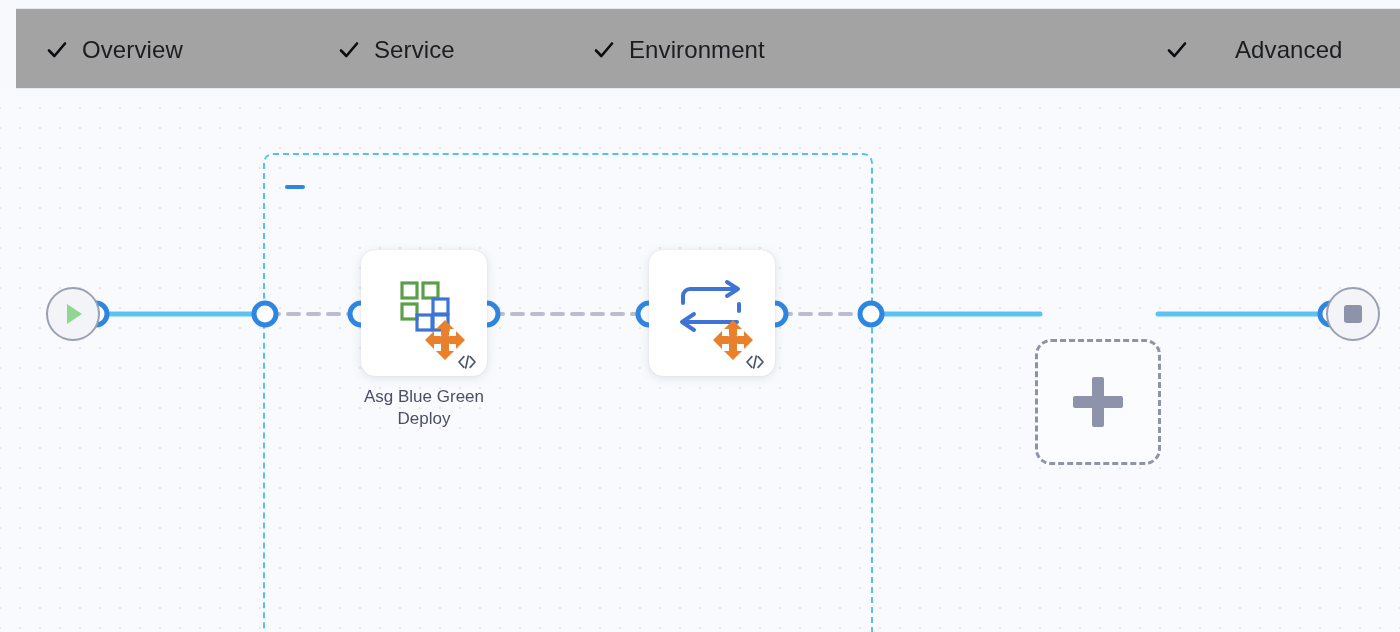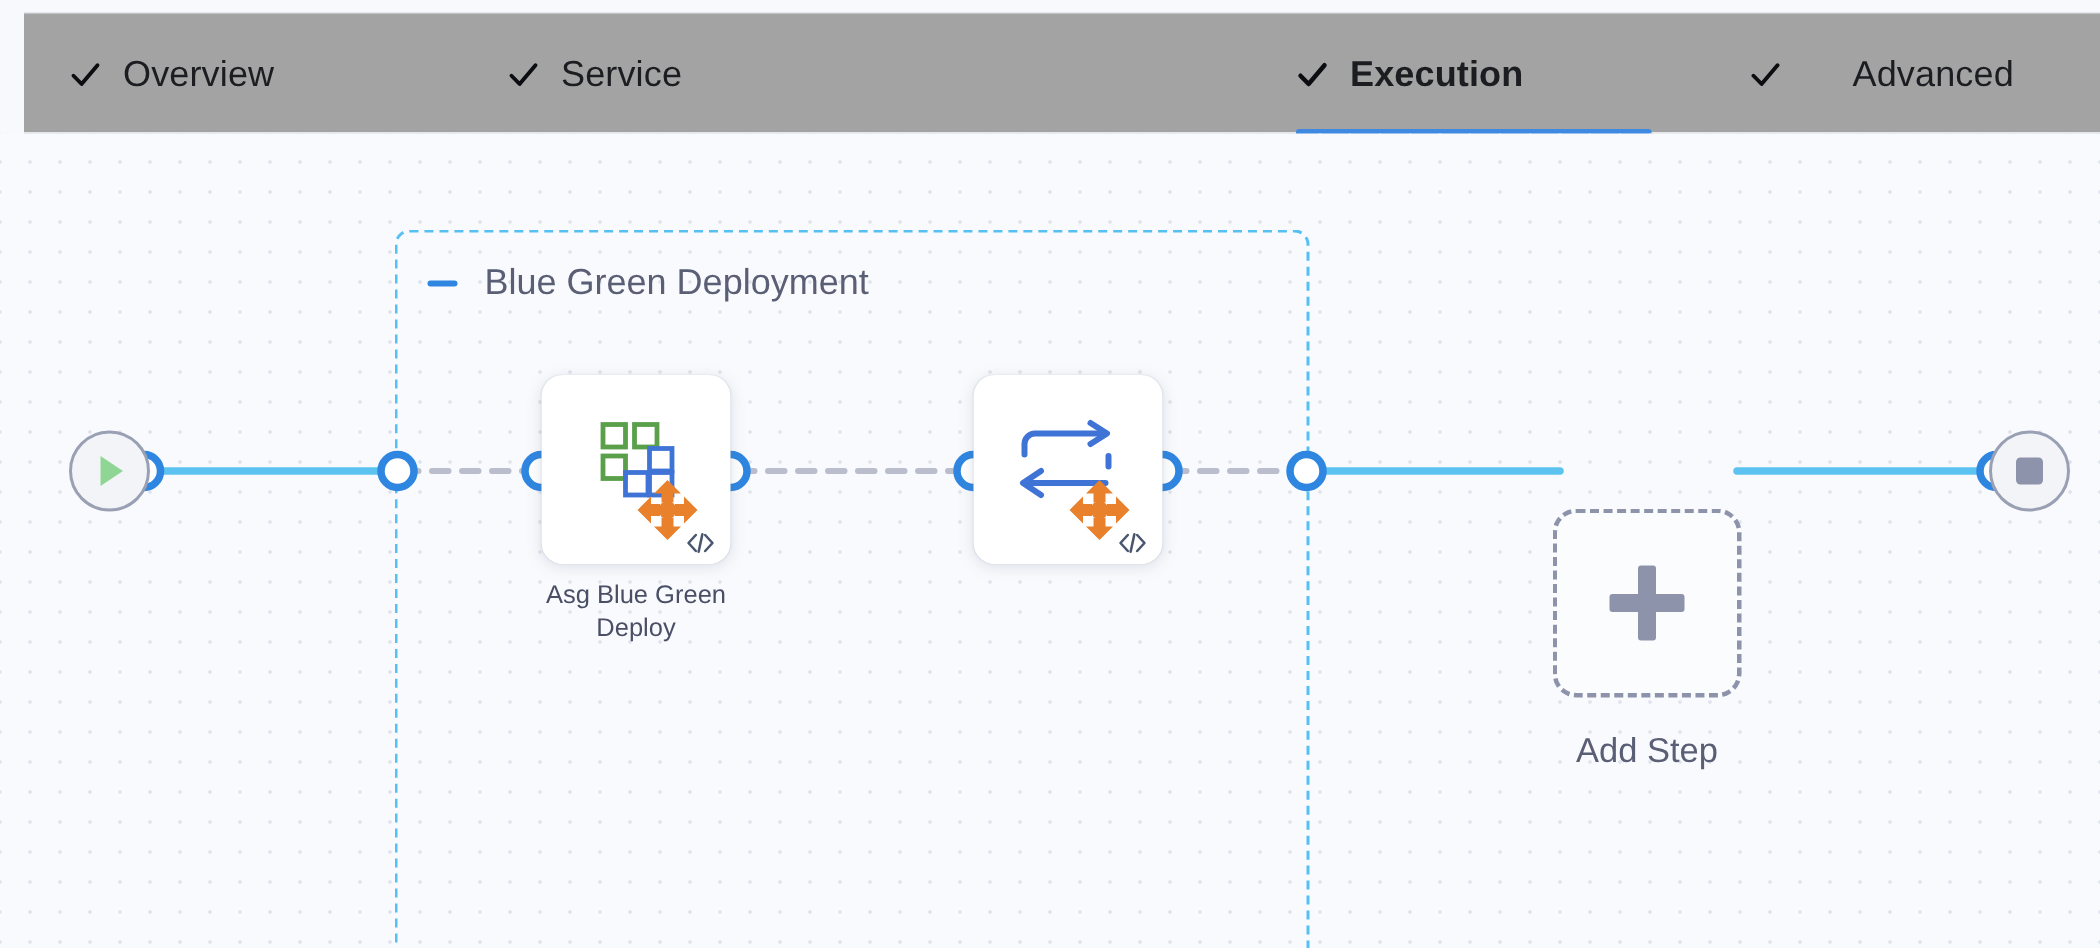--- a/index.html
+++ b/index.html
@@ -102,51 +102,49 @@
 
     <div class="tab" style="left:322px;width:175px;align-items:center;">
       <span class="chk">
         <svg viewBox="0 0 22 22" width="22" height="22">
             <path d="M3 11.5 L8.4 17 L19 4.5" fill="none" stroke="#0b0d10" stroke-width="2.6" stroke-linecap="round" stroke-linejoin="round"></path>
           </svg>
       </span>
       <span class="lbl">Service</span>
     </div>
 
-
-    <div class="tab active" style="left:848px;width:237px;">
-      <span class="chk">
-        <svg viewBox="0 0 22 22" width="22" height="22">
-            <path d="M3 11.5 L8.4 17 L19 4.5" fill="none" stroke="#0b0d10" stroke-width="3" stroke-linecap="round" stroke-linejoin="round"></path>
-          </svg>
-      </span>
-      <span class="lbl">Execution</span>
-      <span class="underline"></span>
-    </div>
+    <div class="tab" style="left:577px;width:235px;">
+      <span class="chk">
+        <svg viewBox="0 0 22 22" width="22" height="22">
+            <path d="M3 11.5 L8.4 17 L19 4.5" fill="none" stroke="#0b0d10" stroke-width="2.6" stroke-linecap="round" stroke-linejoin="round"></path>
+          </svg>
+      </span>
+      <span class="lbl">Environment</span>
+    </div>
+
 
     <div class="tab" style="left:1150px;width:222px;gap:47px;">
       <span class="chk">
         <svg viewBox="0 0 22 22" width="22" height="22">
             <path d="M3 11.5 L8.4 17 L19 4.5" fill="none" stroke="#0b0d10" stroke-width="2.6" stroke-linecap="round" stroke-linejoin="round"></path>
           </svg>
       </span>
       <span class="lbl">Advanced</span>
     </div>
   </div>
 
   <div class="canvas">
 
     <div class="group-box"></div>
     <div class="group-head">
       <span class="collapse-ico">
         <svg viewBox="0 0 24 24" width="24" height="24">
             <rect x="2" y="10" width="20" height="4" rx="2" fill="#2f86e0"></rect>
           </svg>
       </span>
-      <span class="group-title">Blue Green Deployment</span>
     </div>
 
     <svg class="wires" viewBox="0 0 1400 543">
 
       <line x1="96" y1="225" x2="266" y2="225" stroke="#5cc3f0" stroke-width="5" stroke-linecap="round"></line>
 
       <line x1="268" y1="225" x2="360" y2="225" stroke="#b9bdcc" stroke-width="4" stroke-dasharray="11 9" stroke-linecap="round"></line>
 
       <line x1="492" y1="225" x2="648" y2="225" stroke="#b9bdcc" stroke-width="4" stroke-dasharray="11 9" stroke-linecap="round"></line>
 
@@ -227,16 +225,15 @@
         </svg>
       </div>
     </div>
 
     <div class="addstep">
       <svg class="plus" viewBox="0 0 120 120">
         <rect x="54" y="35" width="12" height="50" rx="2" fill="#8e93ac"></rect>
         <rect x="35" y="54" width="50" height="12" rx="2" fill="#8e93ac"></rect>
       </svg>
     </div>
-    <div class="addstep-label">Add Step</div>
 
   </div>
 </div>
 
 </body></html>

